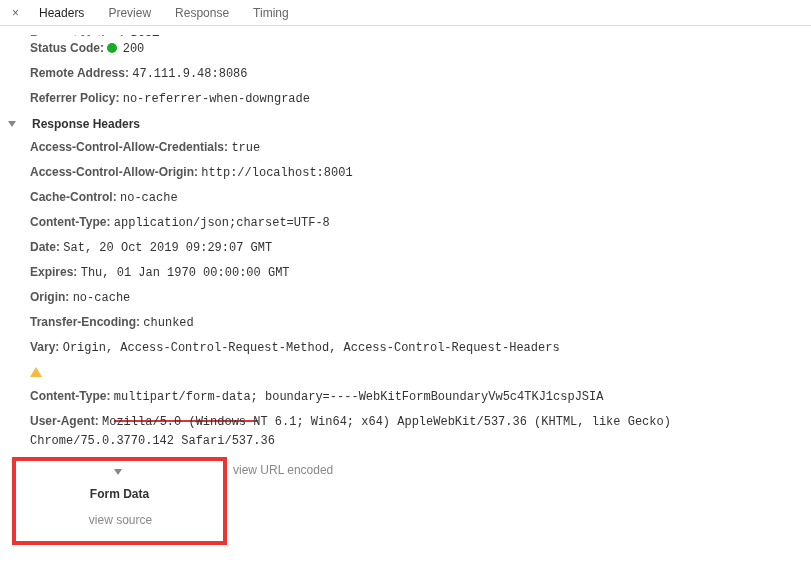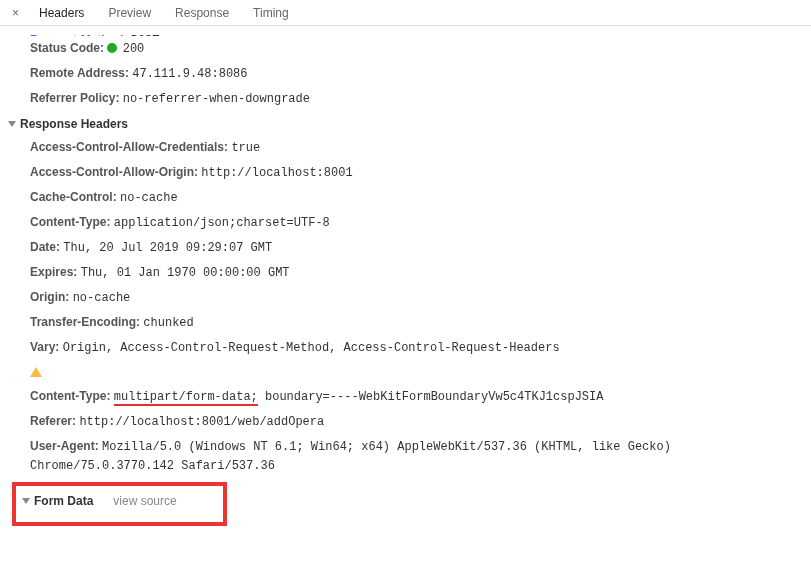--- a/index.html
+++ b/index.html
@@ -36,20 +36,21 @@
   .content {
     padding: 4px 0 8px 8px;
   }
   .section-header {
     display: flex;
     align-items: center;
     font-weight: bold;
     color: #333;
     padding: 6px 0 4px 0;
     cursor: pointer;
+    gap: 12px;
   }
   .tri {
     display: inline-block;
     width: 0; height: 0;
     border-left: 4px solid transparent;
     border-right: 4px solid transparent;
     border-top: 6px solid #888;
     margin-right: 4px;
   }
   .row {
@@ -81,21 +82,21 @@
     width: 0; height: 0;
     border-left: 6px solid transparent;
     border-right: 6px solid transparent;
     border-bottom: 10px solid #f6bb42;
     margin-right: 6px;
     vertical-align: -1px;
     position: relative;
   }
   .underline-red {
     border-bottom: 2px solid #d33;
-    padding-bottom: 0px;
+    padding-bottom: 16px;
   }
   .inline-actions {
     display: inline-block;
     margin-left: 20px;
     color: #888;
     font-weight: normal;
   }
   .inline-actions span { margin-right: 18px; cursor: pointer; }
   .red-box {
     border: 4px solid #e33;
@@ -139,45 +140,47 @@
   </div>
 
   <div class="section-header">
     <span class="tri"></span>
     <span>Response Headers</span>
   </div>
   <div class="row"><b>Access-Control-Allow-Credentials:</b> <span class="mono">true</span></div>
   <div class="row"><b>Access-Control-Allow-Origin:</b> <span class="mono">http://localhost:8001</span></div>
   <div class="row"><b>Cache-Control:</b> <span class="mono">no-cache</span></div>
   <div class="row"><b>Content-Type:</b> <span class="mono">application/json;charset=UTF-8</span></div>
-  <div class="row"><b>Date:</b> <span class="mono">Thu, 20 Jul 2019 09:29:07 GMT</span></div>
+  <div class="row"><b>Date:</b> <span class="mono">Sat, 20 Oct 2019 09:29:07 GMT</span></div>
   <div class="row"><b>Expires:</b> <span class="mono">Thu, 01 Jan 1970 00:00:00 GMT</span></div>
   <div class="row"><b>Origin:</b> <span class="mono">no-cache</span></div>
   <div class="row"><b>Transfer-Encoding:</b> <span class="mono">chunked</span></div>
   <div class="row"><b>Vary:</b> <span class="mono">Origin, Access-Control-Request-Method, Access-Control-Request-Headers</span></div>
 
   <div class="row">
     <span class="warn-icon"></span>
   </div>
   <div class="row">
     <b>Content-Type:</b>
     <span class="mono underline-red">multipart/form-data;</span><span class="mono"> boundary=----WebKitFormBoundaryVw5c4TKJ1cspJSIA</span>
   </div>
-  <div class="row"><b>Referer:</b> <span class="mono">http://localhost:8001/web/addOpera</span></div>
   <div class="row"><b>User-Agent:</b> <span class="mono">Mozilla/5.0 (Windows NT 6.1; Win64; x64) AppleWebKit/537.36 (KHTML, like Gecko) Chrome/75.0.3770.142 Safari/537.36</span></div>
 
   <div style="display:flex; align-items:flex-start;">
     <div class="red-box">
-      <div class="section-header" style="padding-left:6px;">
+      <div class="section-header" style="padding-left:0;flex-direction:column;">
         <span class="tri"></span>
         <span>Form Data</span>
         <span class="inline-actions">
           <span>view source</span>
         </span>
       </div>
       <div class="row">
         
       </div>
 
     </div>
+    <div style="padding:10px 0 0 6px; color:#888;">
+      <span>view URL encoded</span>
+    </div>
   </div>
 
 </div>
 
 </body></html>

